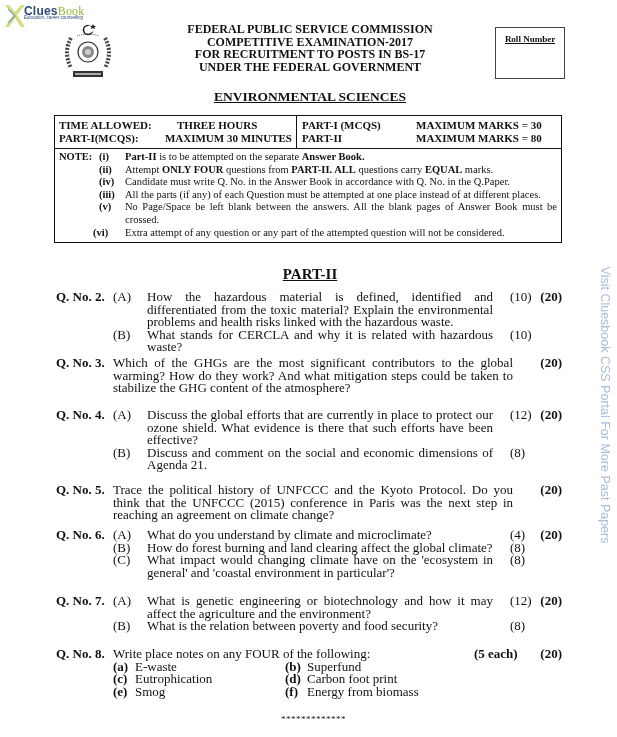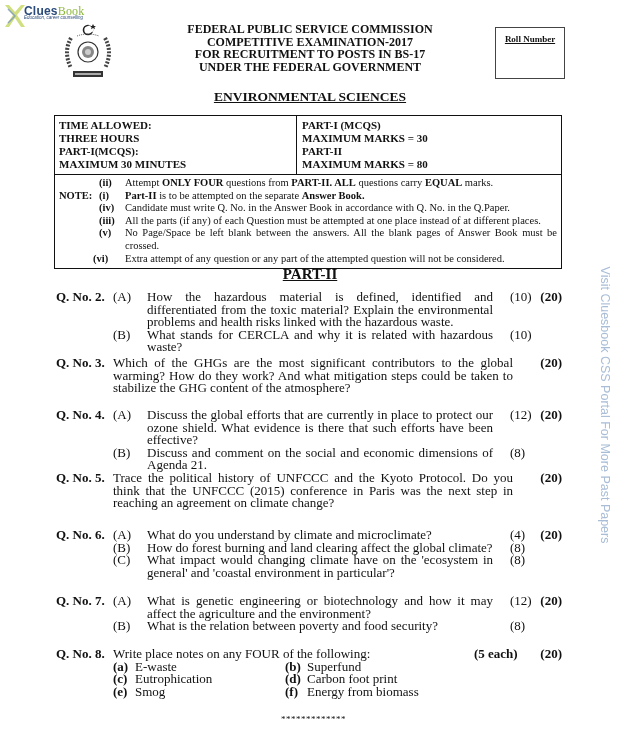--- a/index.html
+++ b/index.html
@@ -19,21 +19,21 @@
 
   .roll-box { position: absolute; left: 495px; top: 27px; width: 70px; height: 52px; border: 1px solid #444; text-align: center; }
   .roll-label { font-size: 9px; font-weight: bold; text-decoration: underline; margin-top: 4px; display: inline-block; }
 
   .subject { position: absolute; left: 150px; top: 89px; width: 320px; text-align: center; font-size: 13.5px; font-weight: bold; text-decoration: underline; }
 
   .info-table { position: absolute; left: 54px; top: 115px; width: 508px; border: 1.5px solid #111; }
   .info-row { display: flex; border-bottom: 1.5px solid #111; }
   .info-left { width: 242px; padding: 3px 4px; border-right: 1.5px solid #111; font-weight: bold; font-size: 11px; line-height: 13px; }
   .info-right { flex: 1; padding: 3px 5px; font-weight: bold; font-size: 11px; line-height: 13px; }
-  .kv { display: flex; white-space: nowrap; flex-direction: column; }
+  .kv { display: flex; white-space: nowrap; }
   .kv .k { width: 118px; }
   .kv .k2 { width: 114px; }
   .notes { padding: 2px 4px 3px 4px; font-size: 10.5px; line-height: 12.6px; }
   .note { display: flex; }
   .note .lbl { flex: 0 0 auto; font-weight: bold; }
   .note .num { font-weight: bold; }
   .note .txt { flex: 1; text-align: justify; }
 
   .part-title { position: absolute; left: 250px; top: 266px; width: 120px; text-align: center; font-size: 15px; font-weight: bold; text-decoration: underline; }
 
@@ -114,31 +114,31 @@
         </div>
       <div class="kv">
           <span class="k2">PART-II</span>
           <span>MAXIMUM MARKS = 80</span>
         </div>
     </div>
   </div>
   <div class="notes" id="notes">
       <div class="note">
         <span class="lbl" style="width: 66px; display: flex;">
-          <span style="width: 40px;"></span>
-          <span class="num">(ii)</span>
-        </span>
-        <span class="txt"><span>Attempt </span><b>ONLY FOUR</b><span> questions from </span><b>PART-II. ALL</b><span> questions carry </span><b>EQUAL</b><span> marks.</span></span>
-      </div>
-      <div class="note">
-        <span class="lbl" style="width: 66px; display: flex;">
           <span style="width: 40px;">NOTE:</span>
           <span class="num">(i)</span>
         </span>
         <span class="txt"><b>Part-II</b><span> is to be attempted on the separate </span><b>Answer Book.</b></span>
+      </div>
+      <div class="note">
+        <span class="lbl" style="width: 66px; display: flex;">
+          <span style="width: 40px;"></span>
+          <span class="num">(ii)</span>
+        </span>
+        <span class="txt"><span>Attempt </span><b>ONLY FOUR</b><span> questions from </span><b>PART-II. ALL</b><span> questions carry </span><b>EQUAL</b><span> marks.</span></span>
       </div>
       <div class="note">
         <span class="lbl" style="width: 66px; display: flex;">
           <span style="width: 40px;"></span>
           <span class="num">(iv)</span>
         </span>
         <span class="txt"><span>Candidate must write Q. No. in the Answer Book in accordance with Q. No. in the Q.Paper.</span></span>
       </div>
       <div class="note">
         <span class="lbl" style="width: 66px; display: flex;">
@@ -193,21 +193,21 @@
         <span class="sl">(A)</span>
         <span class="st">Discuss the global efforts that are currently in place to protect our ozone shield. What evidence is there that such efforts have been effective?</span>
         <span class="sm">(12)</span>
       </div>
       <div class="sub">
         <span class="sl">(B)</span>
         <span class="st">Discuss and comment on the social and economic dimensions of Agenda 21.</span>
         <span class="sm">(8)</span>
       </div>
     </div>
-    <div class="q" style="top: 472px;">
+    <div class="q" style="top: 484px;">
       <span class="qno">Q. No. 5.</span>
       <span class="total">(20)</span>
       <div class="qtext">Trace the political history of UNFCCC and the Kyoto Protocol. Do you think that the UNFCCC (2015) conference in Paris was the next step in reaching an agreement on climate change?</div>
     </div>
     <div class="q" style="top: 529px;">
       <span class="qno">Q. No. 6.</span>
       <span class="total">(20)</span>
       <div class="sub">
         <span class="sl">(A)</span>
         <span class="st">What do you understand by climate and microclimate?</span>

